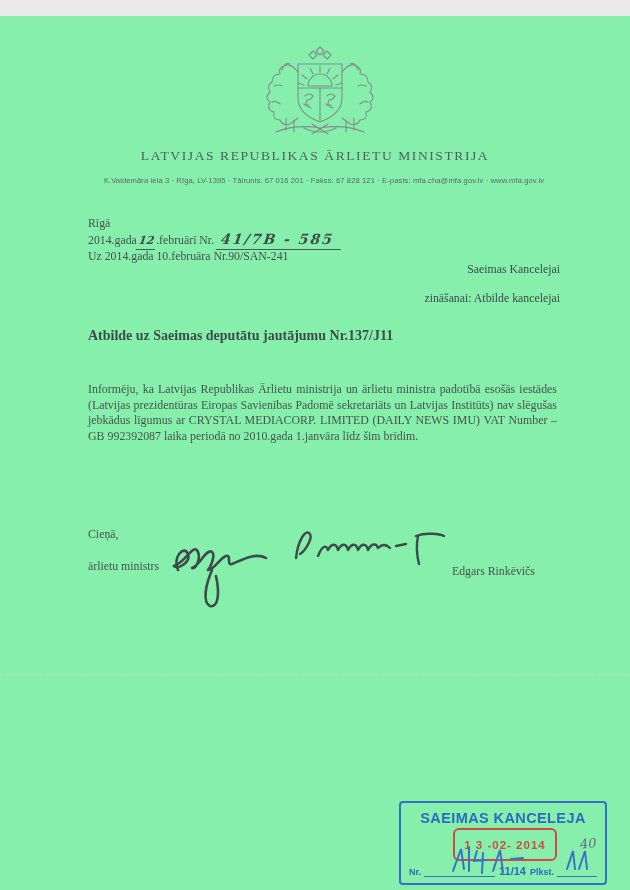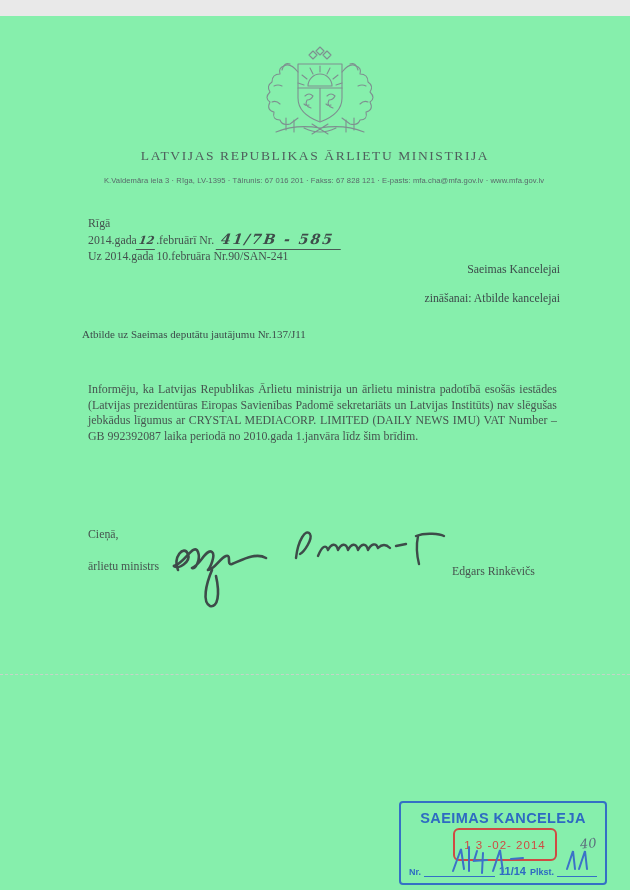--- a/index.html
+++ b/index.html
@@ -23,21 +23,21 @@
   .hand{
     font-family:"DejaVu Serif",serif;font-style:italic;font-weight:bold;
     color:#3e4d4a;transform:skewX(-8deg);display:inline-block;
   }
   .hand-day{border-bottom:1px solid #4a5955;padding:0 2px;font-size:11px;}
   .hand-ref{border-bottom:1px solid #4a5955;padding:0 8px 1px 4px;font-size:14px;letter-spacing:2px;}
   
   .addressee{position:absolute;right:70px;top:246px;text-align:right;font-size:11.8px;font-weight:normal;color:#3d4c4b;}
   .addressee .line2{margin-top:14px;}
   
-  .subject{position:absolute;left:82px;top:312px;font-size:11px;font-weight:normal;color:#3d4c4b;}
+  .subject{position:absolute;left:88px;top:312px;font-size:14px;font-weight:bold;color:#3d4c4b;}
   .bodytext{
     position:absolute;left:88px;top:366px;width:469px;
     font-size:11.9px;line-height:15.6px;text-align:justify;color:#46544f;
   }
   
   .closing{position:absolute;left:88px;top:511px;font-size:11.8px;}
   .sig-title{position:absolute;left:88px;top:543px;font-size:11.8px;}
   .sig-name{position:absolute;left:452px;top:548px;font-size:11.8px;}
   .sig1{position:absolute;left:168px;top:520px;width:105px;height:78px;}
   .sig2{position:absolute;left:288px;top:508px;width:165px;height:55px;}
@@ -53,21 +53,21 @@
   }
   .stamp-org{
     position:absolute;left:0;top:7px;width:100%;text-align:center;
     color:#2e6ac2;font-weight:bold;font-size:14.5px;letter-spacing:.4px;
   }
   .stamp-datebox{
     position:absolute;left:52px;top:25px;width:100px;height:29px;
     border:2px solid #cf4b43;border-radius:6px;
     display:flex;align-items:center;justify-content:center;
   }
-  .stamp-date{color:#cf4b43;font-weight:normal;font-size:11.5px;letter-spacing:1px;white-space:nowrap;text-align:center;}
+  .stamp-date{color:#cf4b43;font-weight:bold;font-size:11.5px;letter-spacing:1px;white-space:nowrap;text-align:center;}
   .stamp-bottom{
     position:absolute;left:8px;bottom:6px;right:8px;height:16px;
     display:flex;align-items:flex-end;color:#2e6ac2;font-size:9px;
   }
   .stamp-nr{font-weight:bold;margin-right:3px;}
   .stamp-ul{flex:1;border-bottom:1.5px solid #3470c5;height:12px;}
   .stamp-docnum{font-weight:bold;font-size:11px;margin:0 4px;}
   .stamp-plkst{font-weight:bold;margin-right:3px;}
   .stamp-ul2{width:40px;border-bottom:1.5px solid #3470c5;height:12px;}
   .stamp-hand-nr{position:absolute;left:48px;bottom:8px;width:92px;height:30px;}

